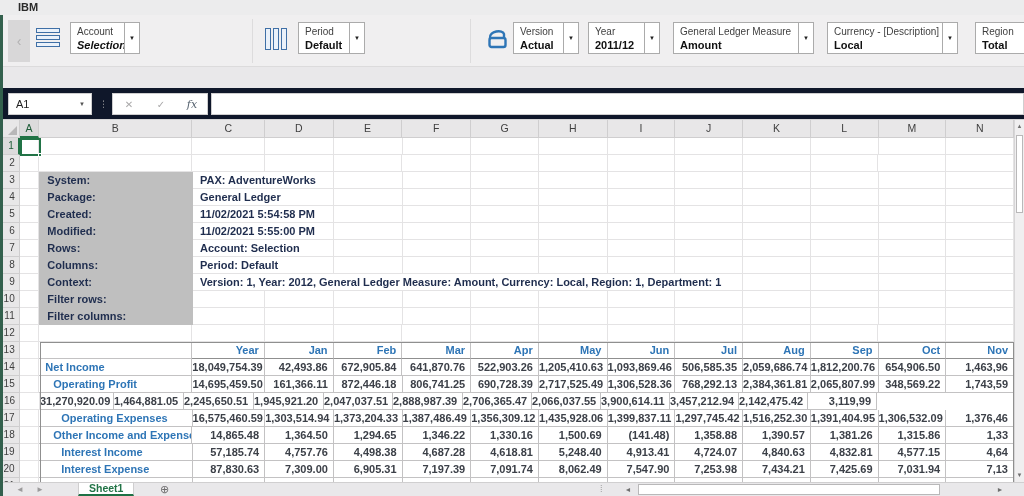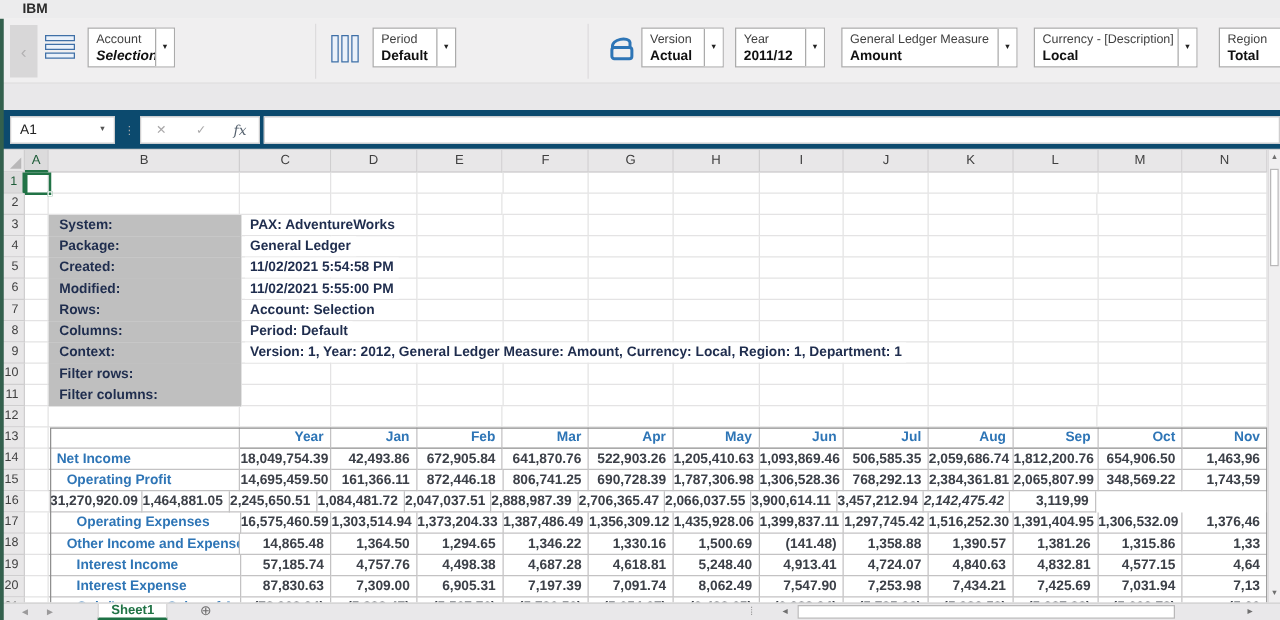--- a/index.html
+++ b/index.html
@@ -21,21 +21,21 @@
   .cols-icon .vbar { width:6px; height:22px; border:1.5px solid #3f6fa6; background:#eaf1fa; }
   .dd { position:absolute; top:7px; height:32px; background:#fff; border:1px solid #ababab; display:flex; }
   .dd .dd-text { flex:1; padding:2px 6px 2px 6px; overflow:hidden; }
   .dd .dd-label { font-size:10px; color:#3f3f3f; line-height:13px; white-space:nowrap; }
   .dd .dd-value { font-size:11px; font-weight:bold; color:#111; line-height:14px; white-space:nowrap; }
   .dd .dd-value.italic { font-style:italic; }
   .dd .dd-arrow { width:15px; border-left:1px solid #ababab; display:flex; align-items:center; justify-content:center; font-size:6px; color:#222; background:#fff; }
 
   
   #chrome-mid { position:absolute; top:67px; left:0; width:1024px; height:21px; background:#e9e8ea; }
-  #formulabar { position:absolute; top:88px; left:0; width:1024px; height:32px; background:#0c4a6e; border-bottom:1px solid #d4d3d4; }
+  #formulabar { position:absolute; top:88px; left:0; width:1024px; height:32px; background:#0f172a; border-bottom:1px solid #d4d3d4; }
   #namebox { position:absolute; left:8px; top:5px; width:84px; height:22px; background:#fff; border:1px solid #cfcecf; font-size:11px; color:#222; line-height:20px; padding-left:7px; }
   #namebox .nb-arrow { position:absolute; right:6px; top:0; font-size:6px; color:#555; line-height:20px; }
   #fb-dots { position:absolute; left:99px; top:5px; height:22px; font-size:9px; color:#ababab; line-height:22px; }
   #fb-buttons { position:absolute; left:112px; top:5px; width:96px; height:22px; background:#fff; border:1px solid #cfcecf; display:flex; align-items:center; }
   #fb-buttons .fb-x { width:32px; text-align:center; font-size:10px; color:#a9a8a9; }
   #fb-buttons .fb-check { width:32px; text-align:center; font-size:10px; color:#a9a8a9; }
   #fb-buttons .fb-fx { width:30px; text-align:center; font-size:11px; font-style:italic; font-family:"DejaVu Serif", serif; color:#55616e; }
   #fb-input { position:absolute; left:211px; top:5px; width:813px; height:22px; background:#fff; border:1px solid #cfcecf; font-size:11px; line-height:20px; padding-left:5px; color:#222; }
 
   
@@ -451,42 +451,42 @@
         </div>
         <div class="grow">
           <div class="gutter" style="width: 20px;">15</div>
           <div class="cell" style="width: 20px;"></div>
           <div class="cell tcell rowlab" style="width: 156px; padding-left: 14px;">Operating Profit</div>
           <div class="cell tcell vnum" style="width: 74px;">14,695,459.50</div>
           <div class="cell tcell vnum" style="width: 70px;">161,366.11</div>
           <div class="cell tcell vnum" style="width: 70px;">872,446.18</div>
           <div class="cell tcell vnum" style="width: 70px;">806,741.25</div>
           <div class="cell tcell vnum" style="width: 69px;">690,728.39</div>
-          <div class="cell tcell vnum" style="width: 70px;">1,787,306.98</div>
+          <div class="cell tcell vnum" style="width: 70px;">2,717,525.49</div>
           <div class="cell tcell vnum" style="width: 69px;">1,306,528.36</div>
           <div class="cell tcell vnum" style="width: 69px;">768,292.13</div>
           <div class="cell tcell vnum" style="width: 69px;">2,384,361.81</div>
           <div class="cell tcell vnum" style="width: 69px;">2,065,807.99</div>
           <div class="cell tcell vnum" style="width: 69px;">348,569.22</div>
           <div class="cell tcell vnum" style="width: 69px;">1,743,59</div>
         </div>
         <div class="grow">
           <div class="gutter" style="width: 20px;">16</div>
           <div class="cell" style="width: 20px;"></div>
           <div class="cell tcell vnum" style="width: 74px;">31,270,920.09</div>
           <div class="cell tcell vnum" style="width: 70px;">1,464,881.05</div>
           <div class="cell tcell vnum" style="width: 70px;">2,245,650.51</div>
-          <div class="cell tcell vnum" style="width: 70px;">1,084,481.72</div>
+          <div class="cell tcell vnum" style="width: 70px;">1,945,921.20</div>
           <div class="cell tcell vnum" style="width: 69px;">2,047,037.51</div>
           <div class="cell tcell vnum" style="width: 70px;">2,888,987.39</div>
           <div class="cell tcell vnum" style="width: 69px;">2,706,365.47</div>
           <div class="cell tcell vnum" style="width: 69px;">2,066,037.55</div>
           <div class="cell tcell vnum" style="width: 69px;">3,900,614.11</div>
           <div class="cell tcell vnum" style="width: 69px;">3,457,212.94</div>
-          <div class="cell tcell vnum" style="width: 69px; font-style: italic;">2,142,475.42</div>
+          <div class="cell tcell vnum" style="width: 69px;">2,142,475.42</div>
           <div class="cell tcell vnum" style="width: 69px;">3,119,99</div>
         </div>
         <div class="grow">
           <div class="gutter" style="width: 20px;">17</div>
           <div class="cell" style="width: 20px;"></div>
           <div class="cell tcell rowlab" style="width: 156px; padding-left: 22px;">Operating Expenses</div>
           <div class="cell tcell vnum" style="width: 74px;">16,575,460.59</div>
           <div class="cell tcell vnum" style="width: 70px;">1,303,514.94</div>
           <div class="cell tcell vnum" style="width: 70px;">1,373,204.33</div>
           <div class="cell tcell vnum" style="width: 70px;">1,387,486.49</div>

